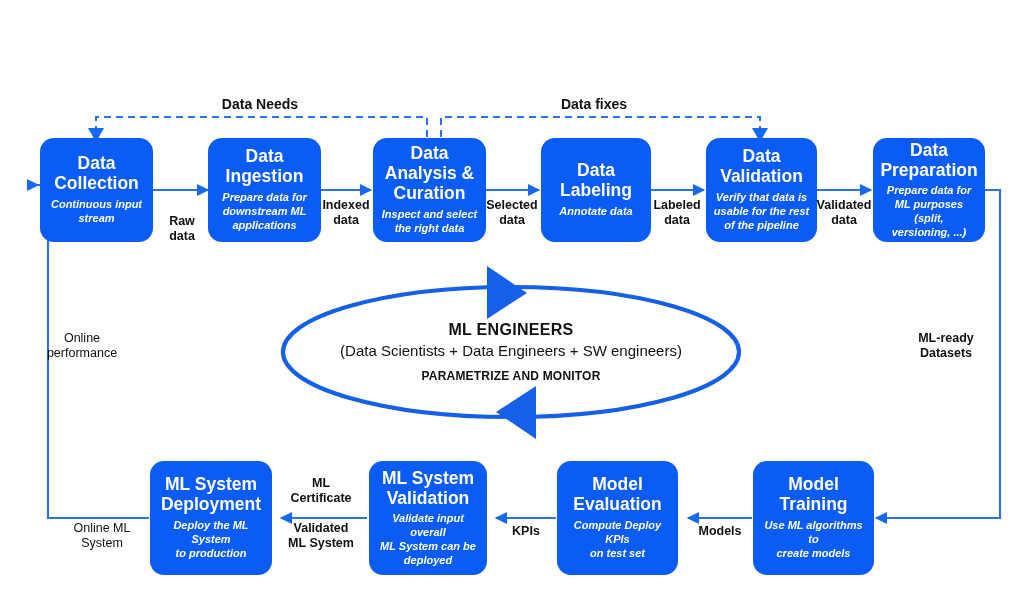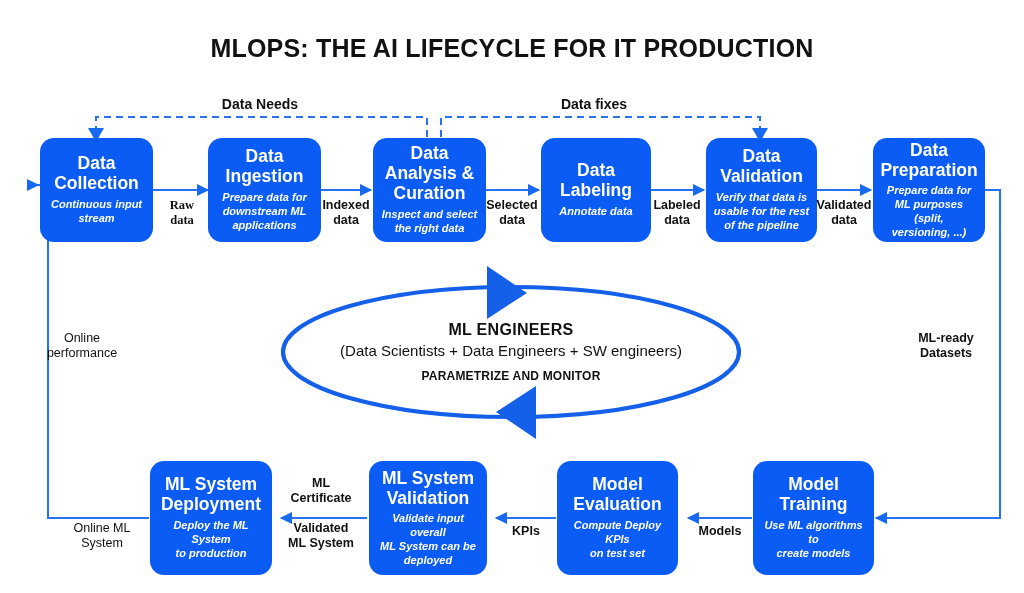--- a/index.html
+++ b/index.html
@@ -115,21 +115,20 @@
     font-size: 12px;
     font-weight: bold;
     letter-spacing: 0.2px;
   }
 </style>
 </head>
 <body>
 
 <div id="canvas">
 
-  <div class="title">MLOPS: THE AI LIFECYCLE FOR IT PRODUCTION</div>
 
   <svg id="wires" viewBox="0 0 1024 593" xmlns="http://www.w3.org/2000/svg">
     <defs>
       <marker id="ah" markerWidth="7" markerHeight="7" refX="5.4" refY="3.1" orient="auto" markerUnits="strokeWidth">
         <path d="M0,0.2 L6,3.1 L0,6 z" fill="#1769F0"></path>
       </marker>
       <marker id="ahd" markerWidth="7.5" markerHeight="7.5" refX="5.2" refY="3.3" orient="auto" markerUnits="strokeWidth">
         <path d="M0,0.3 L6.2,3.3 L0,6.3 z" fill="#1769F0"></path>
       </marker>
     </defs>
@@ -233,21 +232,21 @@
 on test set</div>
   </div>
 
   <div class="box" style="left:753px; top:461px; width:121px; height:114px;">
     <div class="b-title">Model
 Training</div>
     <div class="b-sub">Use ML algorithms to
 create models</div>
   </div>
 
-  <div class="elabel" style="left:155px; top:198px; width:54px;font-family:Liberation Serif, serif;">Raw
+  <div class="elabel" style="left:155px; top:214px; width:54px;">Raw
 data</div>
   <div class="elabel" style="left:317px; top:198px; width:58px;">Indexed
 data</div>
   <div class="elabel" style="left:483px; top:198px; width:58px;">Selected
 data</div>
   <div class="elabel" style="left:648px; top:198px; width:58px;">Labeled
 data</div>
   <div class="elabel" style="left:813px; top:198px; width:62px;">Validated
 data</div>
 

